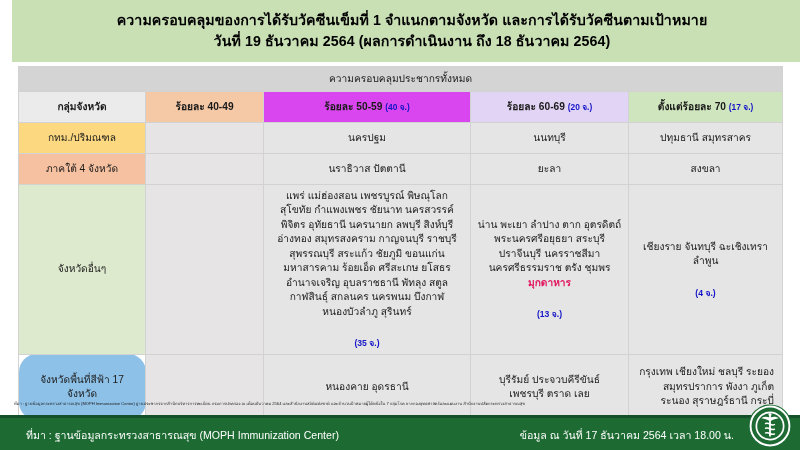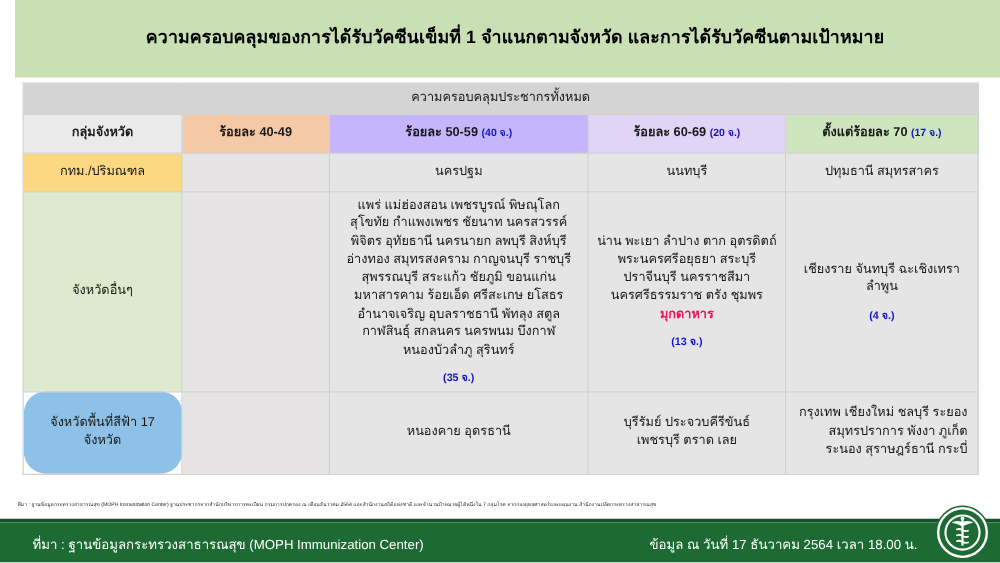--- a/index.html
+++ b/index.html
@@ -88,21 +88,21 @@
     font-size: 12.3px;
     font-weight: normal;
     color: #111111;
     height: 20px;
     padding: 2px 0 !important;
   }
 
   
   .hdr-group   { background: #ebebeb; font-size: 14.2px; font-weight: bold; color: #000; height: 26px; }
   .hdr-40      { background: #f6c9a6; font-size: 12.4px; font-weight: bold; color: #000; }
-  .hdr-50      { background: #c4b5fd; font-size: 12.4px; font-weight: bold; color: #000; }
+  .hdr-50      { background: #d946ef; font-size: 12.4px; font-weight: bold; color: #000; }
   .hdr-60      { background: #e2d4f5; font-size: 12.4px; font-weight: bold; color: #000; }
   .hdr-70      { background: #cfe5bd; font-size: 12.4px; font-weight: bold; color: #000; }
   .cnt {
     font-size: 8.4px;
     font-weight: bold;
     color: #1414c8;
     vertical-align: baseline;
   }
 
   
@@ -113,21 +113,21 @@
 
   
   .empty-cell { background: #e6e4e4; }
   .data-cell  { background: #e5e5e5; }
 
   .cell-count {
     display: block;
     font-size: 8.6px;
     font-weight: bold;
     color: #1414c8;
-    margin-top: 8px;
+    margin-top: 18px;
   }
   .hl-red { color: #e2175f; font-weight: bold; margin-top: 20px; }
 
   
   .footnote {
     position: absolute;
     left: 14px;
     top: 401px;
     width: 760px;
     font-size: 4.1px;
@@ -180,20 +180,21 @@
     height: 44px;
   }
 </style>
 </head>
 <body>
 
 <div class="slide">
 
   <div class="title-band">
     <div class="title-line1">ความครอบคลุมของการได้รับวัคซีนเข็มที่ 1 จำแนกตามจังหวัด และการได้รับวัคซีนตามเป้าหมาย</div>
+    <div class="title-line2">วันที่ 19 ธันวาคม 2564 (ผลการดำเนินงาน ถึง 18 ธันวาคม 2564)</div>
   </div>
 
   <div class="table-wrap">
     <table class="cov">
       <colgroup>
         <col class="c0">
           <col class="c1">
           <col class="c2">
           <col class="c3">
           <col class="c4">
@@ -224,20 +225,27 @@
         </tr>
 
         <tr>
           <td class="lbl-bkk">กทม./ปริมณฑล</td>
           <td class="empty-cell"></td>
           <td class="data-cell">นครปฐม</td>
           <td class="data-cell">นนทบุรี</td>
           <td class="data-cell">ปทุมธานี สมุทรสาคร</td>
         </tr>
 
+        <tr>
+          <td class="lbl-south">ภาคใต้ 4 จังหวัด</td>
+          <td class="empty-cell"></td>
+          <td class="data-cell">นราธิวาส ปัตตานี</td>
+          <td class="data-cell">ยะลา</td>
+          <td class="data-cell">สงขลา</td>
+        </tr>
 
         <tr style="height:148px;">
           <td class="lbl-other">จังหวัดอื่นๆ</td>
           <td class="empty-cell"></td>
           <td class="data-cell" style="padding:4px 6px;">
             <span>แพร่ แม่ฮ่องสอน เพชรบูรณ์ พิษณุโลก สุโขทัย กำแพงเพชร ชัยนาท นครสวรรค์ พิจิตร อุทัยธานี นครนายก ลพบุรี สิงห์บุรี อ่างทอง สมุทรสงคราม กาญจนบุรี ราชบุรี สุพรรณบุรี สระแก้ว ชัยภูมิ ขอนแก่น มหาสารคาม ร้อยเอ็ด ศรีสะเกษ ยโสธร อำนาจเจริญ อุบลราชธานี พัทลุง สตูล กาฬสินธุ์ สกลนคร นครพนม บึงกาฬ หนองบัวลำภู สุรินทร์</span>
             <span class="cell-count">(35 จ.)</span>
           </td>
           <td class="data-cell" style="padding:4px 6px;">
             <span>น่าน พะเยา ลำปาง ตาก อุตรดิตถ์ พระนครศรีอยุธยา สระบุรี ปราจีนบุรี นครราชสีมา นครศรีธรรมราช ตรัง ชุมพร </span><span class="hl-red">มุกดาหาร</span>

